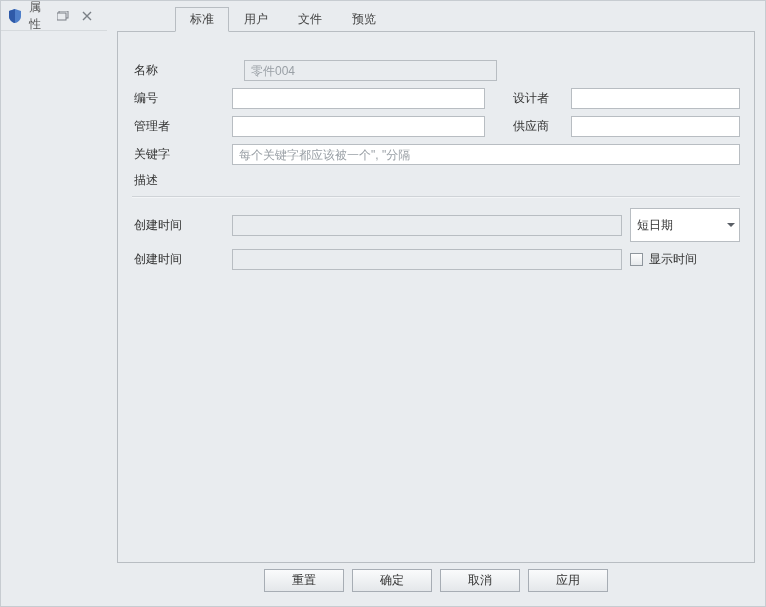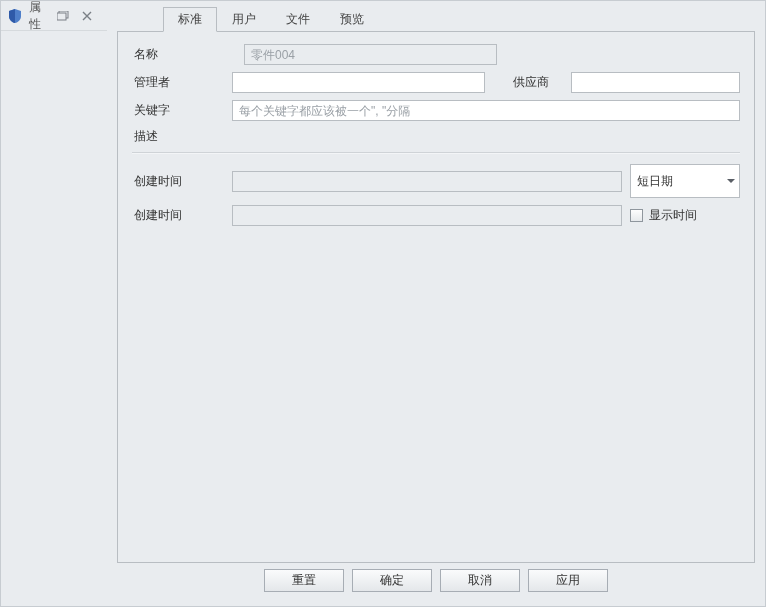--- a/index.html
+++ b/index.html
@@ -37,21 +37,21 @@
   .client {
     flex: 1;
     padding: 8px 10px 6px 10px;
     display: flex; flex-direction: column;
   }
   .tabs { position: relative; }
   .tabstrip {
     display: flex; align-items: flex-end;
     gap: 0;
     height: 22px;
-    margin-left: 2px;
+    margin-left: 14px;
     position: relative; z-index: 2; padding-left: 44px;
   }
   .tab {
     padding: 3px 14px;
     color: #444;
     cursor: default;
     border: 1px solid transparent;
     border-bottom: none;
     background: transparent;
     position: relative;
@@ -59,21 +59,21 @@
   .tab.active {
     background: #e9ecef;
     border-color: #b8bdc2;
     border-bottom: 1px solid #e9ecef;
     margin-bottom: -1px;
   }
   .tabpanel {
     border: 1px solid #b8bdc2;
     background: #e9ecef;
     flex: 1;
-    padding: 12px 14px;
+    padding: 28px 14px;
     position: relative; z-index: 1;
     height: 498px;
   }
   .form { width: 100%; }
   .row {
     display: flex; align-items: center;
     gap: 8px;
     margin-bottom: 7px;
   }
   .lbl {
@@ -178,20 +178,26 @@
       </div>
 
       <div class="tabpanel">
         <div class="form">
 
           <div class="row">
             <span class="lbl">名称</span>
             <div class="readonly w-name placeholder"><span>零件004</span></div>
           </div>
 
+          <div class="row">
+            <span class="lbl">编号</span>
+            <input class="text w-numL" value="" style="">
+            <span class="lbl2">设计者</span>
+            <input class="text w-full" value="" style="">
+          </div>
 
           <div class="row">
             <span class="lbl">管理者</span>
             <input class="text w-numL" value="" style="">
             <span class="lbl2">供应商</span>
             <input class="text w-full" value="" style="">
           </div>
 
           <div class="row">
             <span class="lbl">关键字</span>

